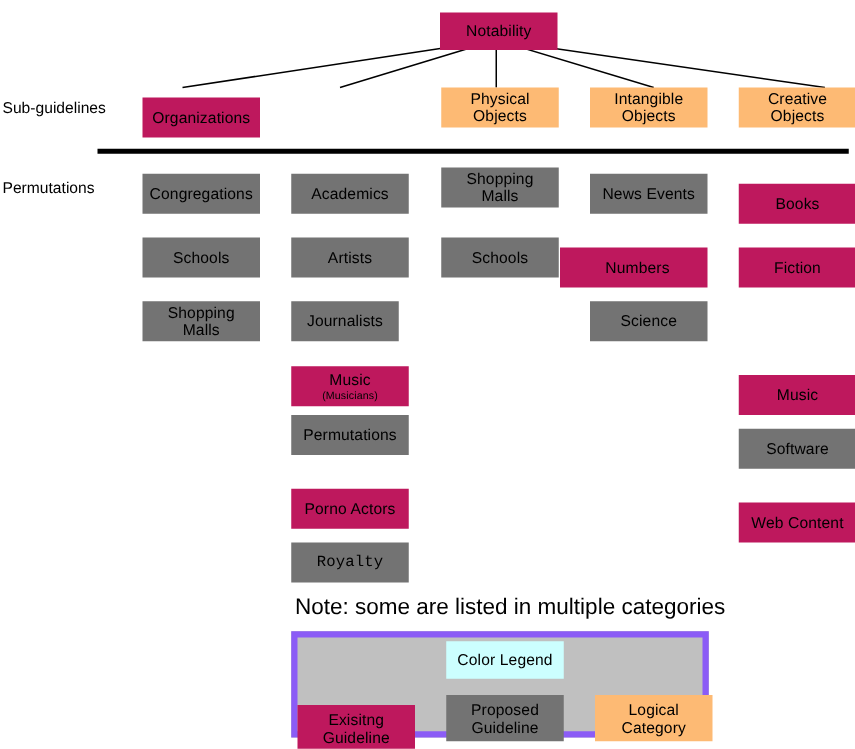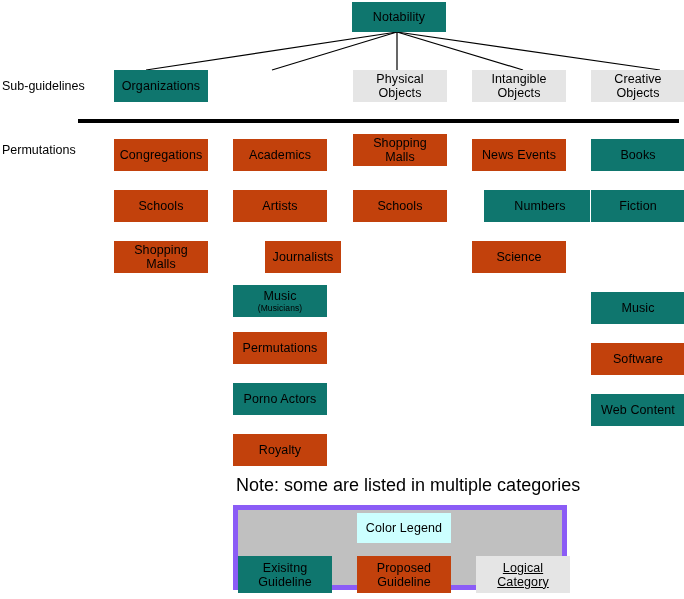--- a/index.html
+++ b/index.html
@@ -29,23 +29,23 @@
     align-items: center;
     justify-content: center;
     text-align: center;
     font-size: 12.5px;
     line-height: 14px;
     letter-spacing: 0.1px;
     color: #000;
     padding: 0 2px;
     white-space: nowrap;
   }
-  .green  { background: #0f766e; }
-  .yellow { background: #c2410c; }
-  .pink   { background: #e5e5e5; }
+  .green  { background: #be185d; margin-top: 8px; }
+  .yellow { background: #737373; }
+  .pink   { background: #fdba74; }
   .cyan   { background: #ccffff; }
 
   .row-label {
     position: absolute;
     font-size: 12.5px;
     line-height: 14px;
     color: #000;
     white-space: nowrap;
   }
   .divider {
@@ -127,49 +127,49 @@
     <span>Shopping</span>
     <span>Malls</span>
   </div>
 
   <div class="box yellow" style="left:233px; top:139px; width:94px; height:32px;">
     <span>Academics</span>
   </div>
   <div class="box yellow" style="left:233px; top:190px; width:94px; height:32px;">
     <span>Artists</span>
   </div>
-  <div class="box yellow" style="left:233px; top:241px; width:76px; height:32px;margin-left:32px;">
+  <div class="box yellow" style="left:233px; top:241px; width:86px; height:32px;">
     <span>Journalists</span>
   </div>
   <div class="box green" style="left:233px; top:285px; width:94px; height:32px;">
     <span>Music</span>
     <span class="sub">(Musicians)</span>
   </div>
   <div class="box yellow" style="left:233px; top:332px; width:94px; height:32px;">
     <span>Permutations</span>
   </div>
   <div class="box green" style="left:233px; top:383px; width:94px; height:32px;">
     <span>Porno Actors</span>
   </div>
-  <div class="box yellow" style="left:233px; top:434px; width:94px; height:32px;">
+  <div class="box yellow" style="left:233px; top:434px; width:94px; height:32px;font-family:Liberation Mono, monospace;">
     <span>Royalty</span>
   </div>
 
   <div class="box yellow twoline" style="left:353px; top:134px; width:94px; height:32px;">
     <span>Shopping</span>
     <span>Malls</span>
   </div>
   <div class="box yellow" style="left:353px; top:190px; width:94px; height:32px;">
     <span>Schools</span>
   </div>
 
   <div class="box yellow" style="left:472px; top:139px; width:94px; height:32px;">
     <span>News Events</span>
   </div>
-  <div class="box green" style="left:484px; top:190px; width:106px; height:32px;padding-left:8px;">
+  <div class="box green" style="left:448px; top:190px; width:118px; height:32px;padding-left:8px;">
     <span>Numbers</span>
   </div>
   <div class="box yellow" style="left:472px; top:241px; width:94px; height:32px;">
     <span>Science</span>
   </div>
 
   <div class="box green" style="left:591px; top:139px; width:94px; height:32px;">
     <span>Books</span>
   </div>
   <div class="box green" style="left:591px; top:190px; width:94px; height:32px;">
@@ -192,19 +192,19 @@
       <span>Color Legend</span>
     </div>
     <div class="box green twoline" style="left:0px; top:46px; width:94px; height:37px;">
       <span>Exisitng</span>
       <span>Guideline</span>
     </div>
     <div class="box yellow twoline" style="left:119px; top:46px; width:94px; height:37px;">
       <span>Proposed</span>
       <span>Guideline</span>
     </div>
-    <div class="box pink twoline" style="left:238px; top:46px; width:94px; height:37px;text-decoration:underline;">
+    <div class="box pink twoline" style="left:238px; top:46px; width:94px; height:37px;">
       <span>Logical</span>
       <span>Category</span>
     </div>
   </div>
 
 </div>
 
 </body></html>

